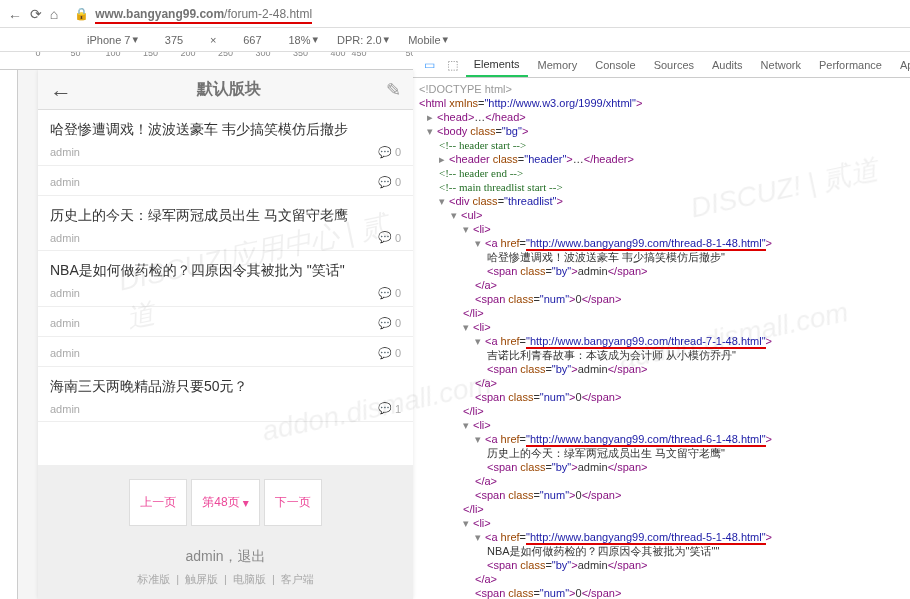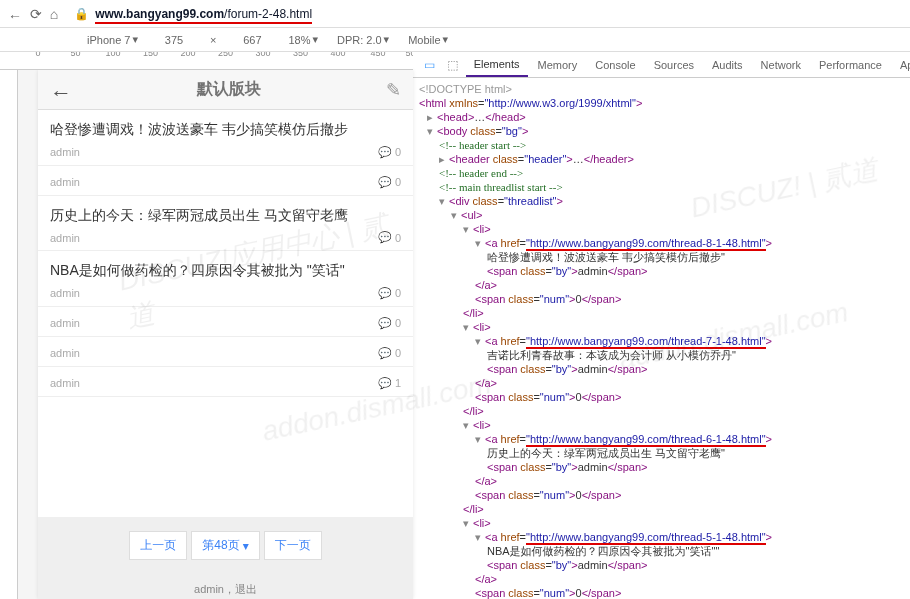--- a/index.html
+++ b/index.html
@@ -1,21 +1,21 @@
 <!DOCTYPE html>
 <html><head>
 <meta charset="utf-8">
 <style>
 * { margin: 0; padding: 0; box-sizing: border-box; font-family: Arial, "Microsoft YaHei", sans-serif; }
 body { background: #fff; font-size: 12px; color: #333; overflow: hidden; }
 .browser-bar { height: 28px; display: flex; align-items: center; padding: 0 8px; border-bottom: 1px solid #ddd; gap: 10px; }
 .nav-icons { display: flex; gap: 8px; color: #666; font-size: 14px; }
 .url-bar { flex: 1; display: flex; align-items: center; gap: 6px; padding: 2px 6px; }
 .https-icon { color: #999; }
-.url-text { color: #0f172a; position: relative; }
+.url-text { color: #737373; position: relative; }
 .url-underline { border-bottom: 2px solid #d00; padding-bottom: 1px; }
 .device-bar { height: 24px; display: flex; align-items: center; padding: 0 8px; gap: 19px; font-size: 11px; color: #666; border-bottom: 1px solid #ddd; }
 .device-sel { display: flex; align-items: center; gap: 2px; }
 .dim-input { width: 34px; text-align: center; border: 1px solid transparent; font-size: 11px; color: #666; }
 .main-area { display: flex; height: 547px; }
 .left-panel { width: 423px; position: relative; background: #f5f5f5; display: flex; flex-direction: column; }
 .ruler-h { height: 18px; background: #fff; border-bottom: 1px solid #ccc; position: relative; font-size: 9px; color: #888; overflow: hidden; }
 .ruler-label { position: absolute; top: -4px; transform: translateX(-50%); }
 .viewport-wrap { flex: 1; display: flex; }
 .ruler-v { width: 18px; background: #fff; border-right: 1px solid #ccc; }
@@ -23,30 +23,30 @@
 .m-header { height: 40px; background: #f7f7f7; border-bottom: 1px solid #ddd; display: flex; align-items: center; justify-content: space-between; padding: 0 12px; }
 .m-back { font-size: 22px; color: #555; }
 .m-title { font-size: 16px; color: #737373; font-weight: bold; }
 .m-edit { font-size: 18px; color: #999; }
 .thread-list { flex: 1; background: #fff; overflow-y: auto; }
 .thread-item { border-bottom: 1px solid #eee; padding: 10px 12px 6px; }
 .thread-title { font-size: 14px; color: #333; line-height: 1.4; margin-bottom: 6px; }
 .thread-meta { display: flex; justify-content: space-between; align-items: center; font-size: 11px; color: #aaa; }
 .reply-count { display: flex; align-items: center; gap: 3px; }
 .pager { display: flex; justify-content: center; gap: 4px; padding: 14px 0; background: #efefef; }
-.pager-btn { background: #fff; border: 1px solid #ddd; padding: 5px 10px; font-size: 12px; color: #3b82f6; display: flex; align-items: center; gap: 3px; }
-.footer-user { text-align: center; padding: 8px 0 2px; font-size: 11px; color: #888; }
+.pager-btn { background: #fff; border: 1px solid #ddd; padding: 14px 10px; font-size: 12px; color: #ec4899; display: flex; align-items: center; gap: 3px; }
+.footer-user { text-align: center; padding: 8px 0 2px; font-size: 14px; color: #888; }
 .footer-links { text-align: center; padding: 4px 0 12px; font-size: 11px; color: #aaa; }
 .footer-links span { margin: 0 3px; }
 .watermark { position: absolute; color: rgba(0,0,0,0.06); font-size: 28px; font-style: italic; transform: rotate(-12deg); pointer-events: none; }
 .divider { width: 4px; background: #ddd; cursor: ew-resize; }
 .devtools { flex: 1; display: flex; flex-direction: column; background: #fff; }
 .dt-tabs { height: 26px; border-bottom: 1px solid #ccc; display: flex; align-items: center; padding: 0 6px; gap: 2px; font-size: 11px; color: #666; }
 .dt-tab { padding: 5px 8px; cursor: pointer; }
-.dt-tab.active { color: #333; border-bottom: 2px solid #4c1d95; }
+.dt-tab.active { color: #333; border-bottom: 2px solid #22c55e; }
 .dt-icon { padding: 3px 5px; color: #888; font-size: 12px; }
 .dt-icon.active { color: #3b99fc; }
 .dom-tree { flex: 1; padding: 4px 0; font-family: Menlo, Consolas, monospace; font-size: 11px; line-height: 14px; overflow: auto; color: #333; }
 .dom-line { white-space: nowrap; padding: 0 6px; }
 .i1 { padding-left: 14px; } .i2 { padding-left: 26px; } .i3 { padding-left: 38px; } .i4 { padding-left: 50px; } .i5 { padding-left: 62px; } .i6 { padding-left: 74px; }
 .arrow { color: #888; margin-right: 2px; display: inline-block; width: 8px; }
 .tag { color: #881280; }
 .attr-n { color: #994500; }
 .attr-v { color: #1a1aa6; }
 .txt { color: #333; }
@@ -98,21 +98,21 @@
     <div class="ruler-h" id="ruler-h">
         <span class="ruler-label" style="left:38px">0</span>
         <span class="ruler-label" style="left:75.5px">50</span>
         <span class="ruler-label" style="left:113px">100</span>
         <span class="ruler-label" style="left:150.5px">150</span>
         <span class="ruler-label" style="left:188px">200</span>
         <span class="ruler-label" style="left:225.5px">250</span>
         <span class="ruler-label" style="left:263px">300</span>
         <span class="ruler-label" style="left:300.5px">350</span>
         <span class="ruler-label" style="left:338px">400</span>
-        <span class="ruler-label" style="left:378px">450</span>
+        <span class="ruler-label" style="left:359px">450</span>
         <span class="ruler-label" style="left:413px">500</span>
       </div>
     <div class="viewport-wrap">
       <div class="ruler-v"></div>
       <div class="mobile-view">
         <div class="m-header">
           <span class="m-back">←</span>
           <span class="m-title">默认版块</span>
           <span class="m-edit">✎</span>
         </div>
@@ -150,20 +150,21 @@
          <span class="reply-count"><span>💬</span>0</span>
        </div>
      </div>
             <div class="thread-item">
        <div class="thread-meta">
          <span>admin</span>
          <span class="reply-count"><span>💬</span>0</span>
        </div>
      </div>
             <div class="thread-item">
+       <div class="thread-title">海南三天两晚精品游只要50元？</div>
        <div class="thread-meta">
          <span>admin</span>
          <span class="reply-count"><span>💬</span>1</span>
        </div>
      </div>
           </div>
         <div class="pager">
           <div class="pager-btn">
               <span>上一页</span>
             </div>
@@ -171,20 +172,21 @@
               <span>第48页</span> 
               <span>▾</span>
             </div>
           <div class="pager-btn">
               <span>下一页</span>
             </div>
         </div>
         <div class="footer-user">
           <span>admin</span><span>，</span><span>退出</span>
         </div>
+        <div class="footer-links" id="footer-links"><span>标准版</span><span>|</span><span>触屏版</span><span>|</span><span>电脑版</span><span>|</span><span>客户端</span></div>
       </div>
     </div>
     <div class="watermark" style="top:180px;left:120px">DISCUZ!应用中心 | 贰道</div>
     <div class="watermark" style="top:340px;left:260px">addon.dismall.com</div>
   </div>
 
   <div class="divider"></div>
 
   <div class="devtools">
     <div class="dt-tabs">

